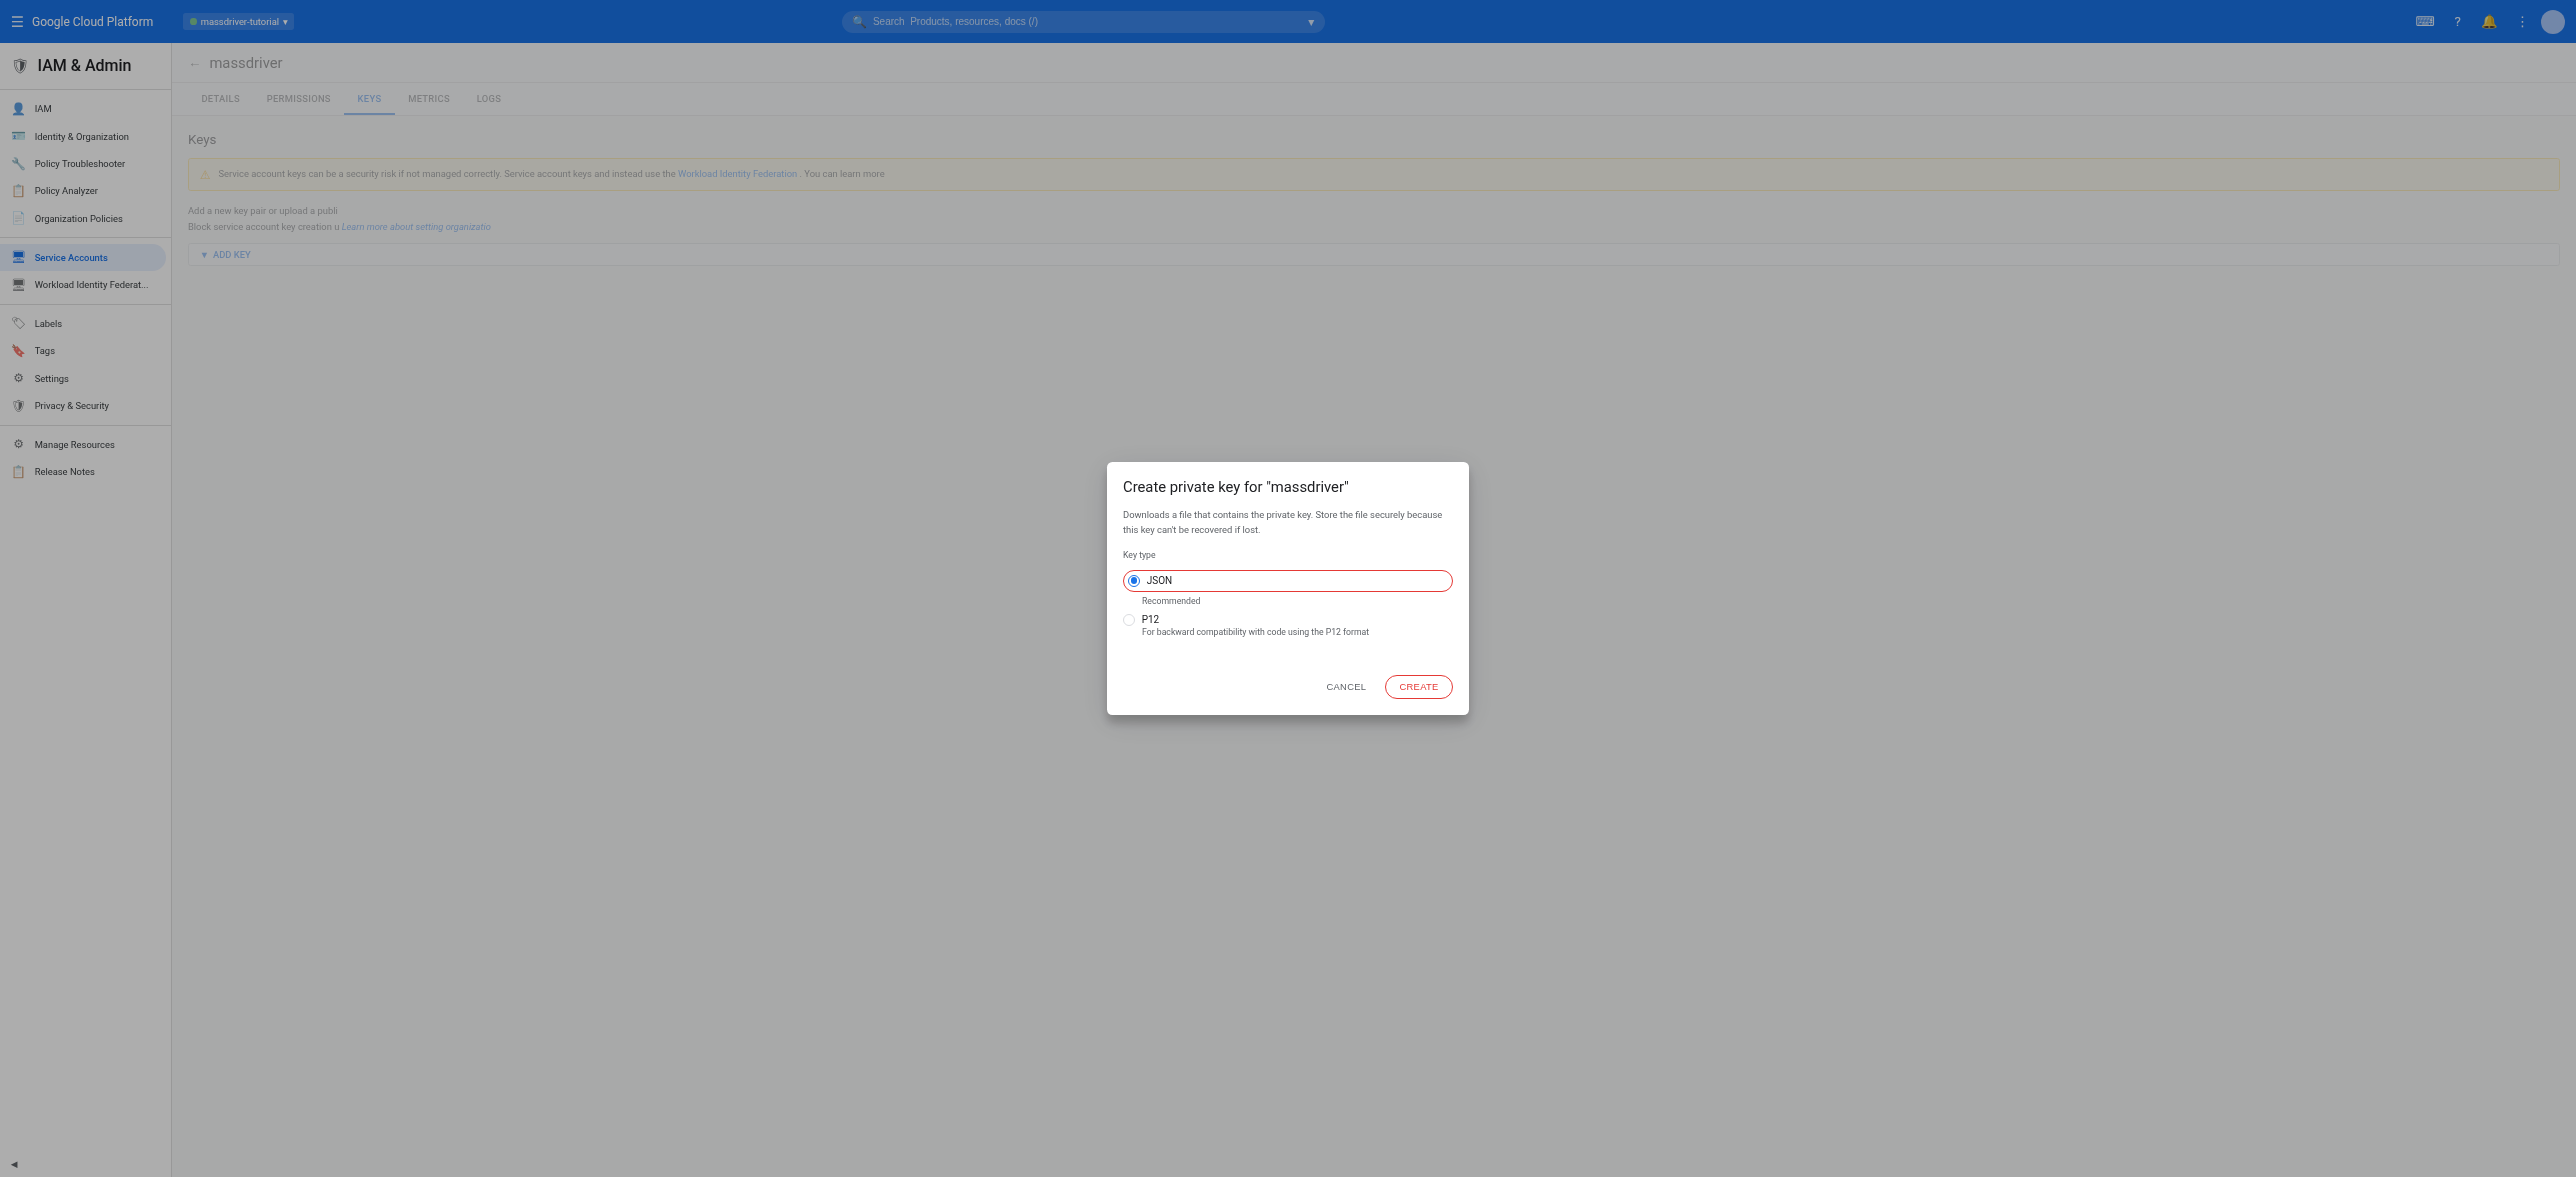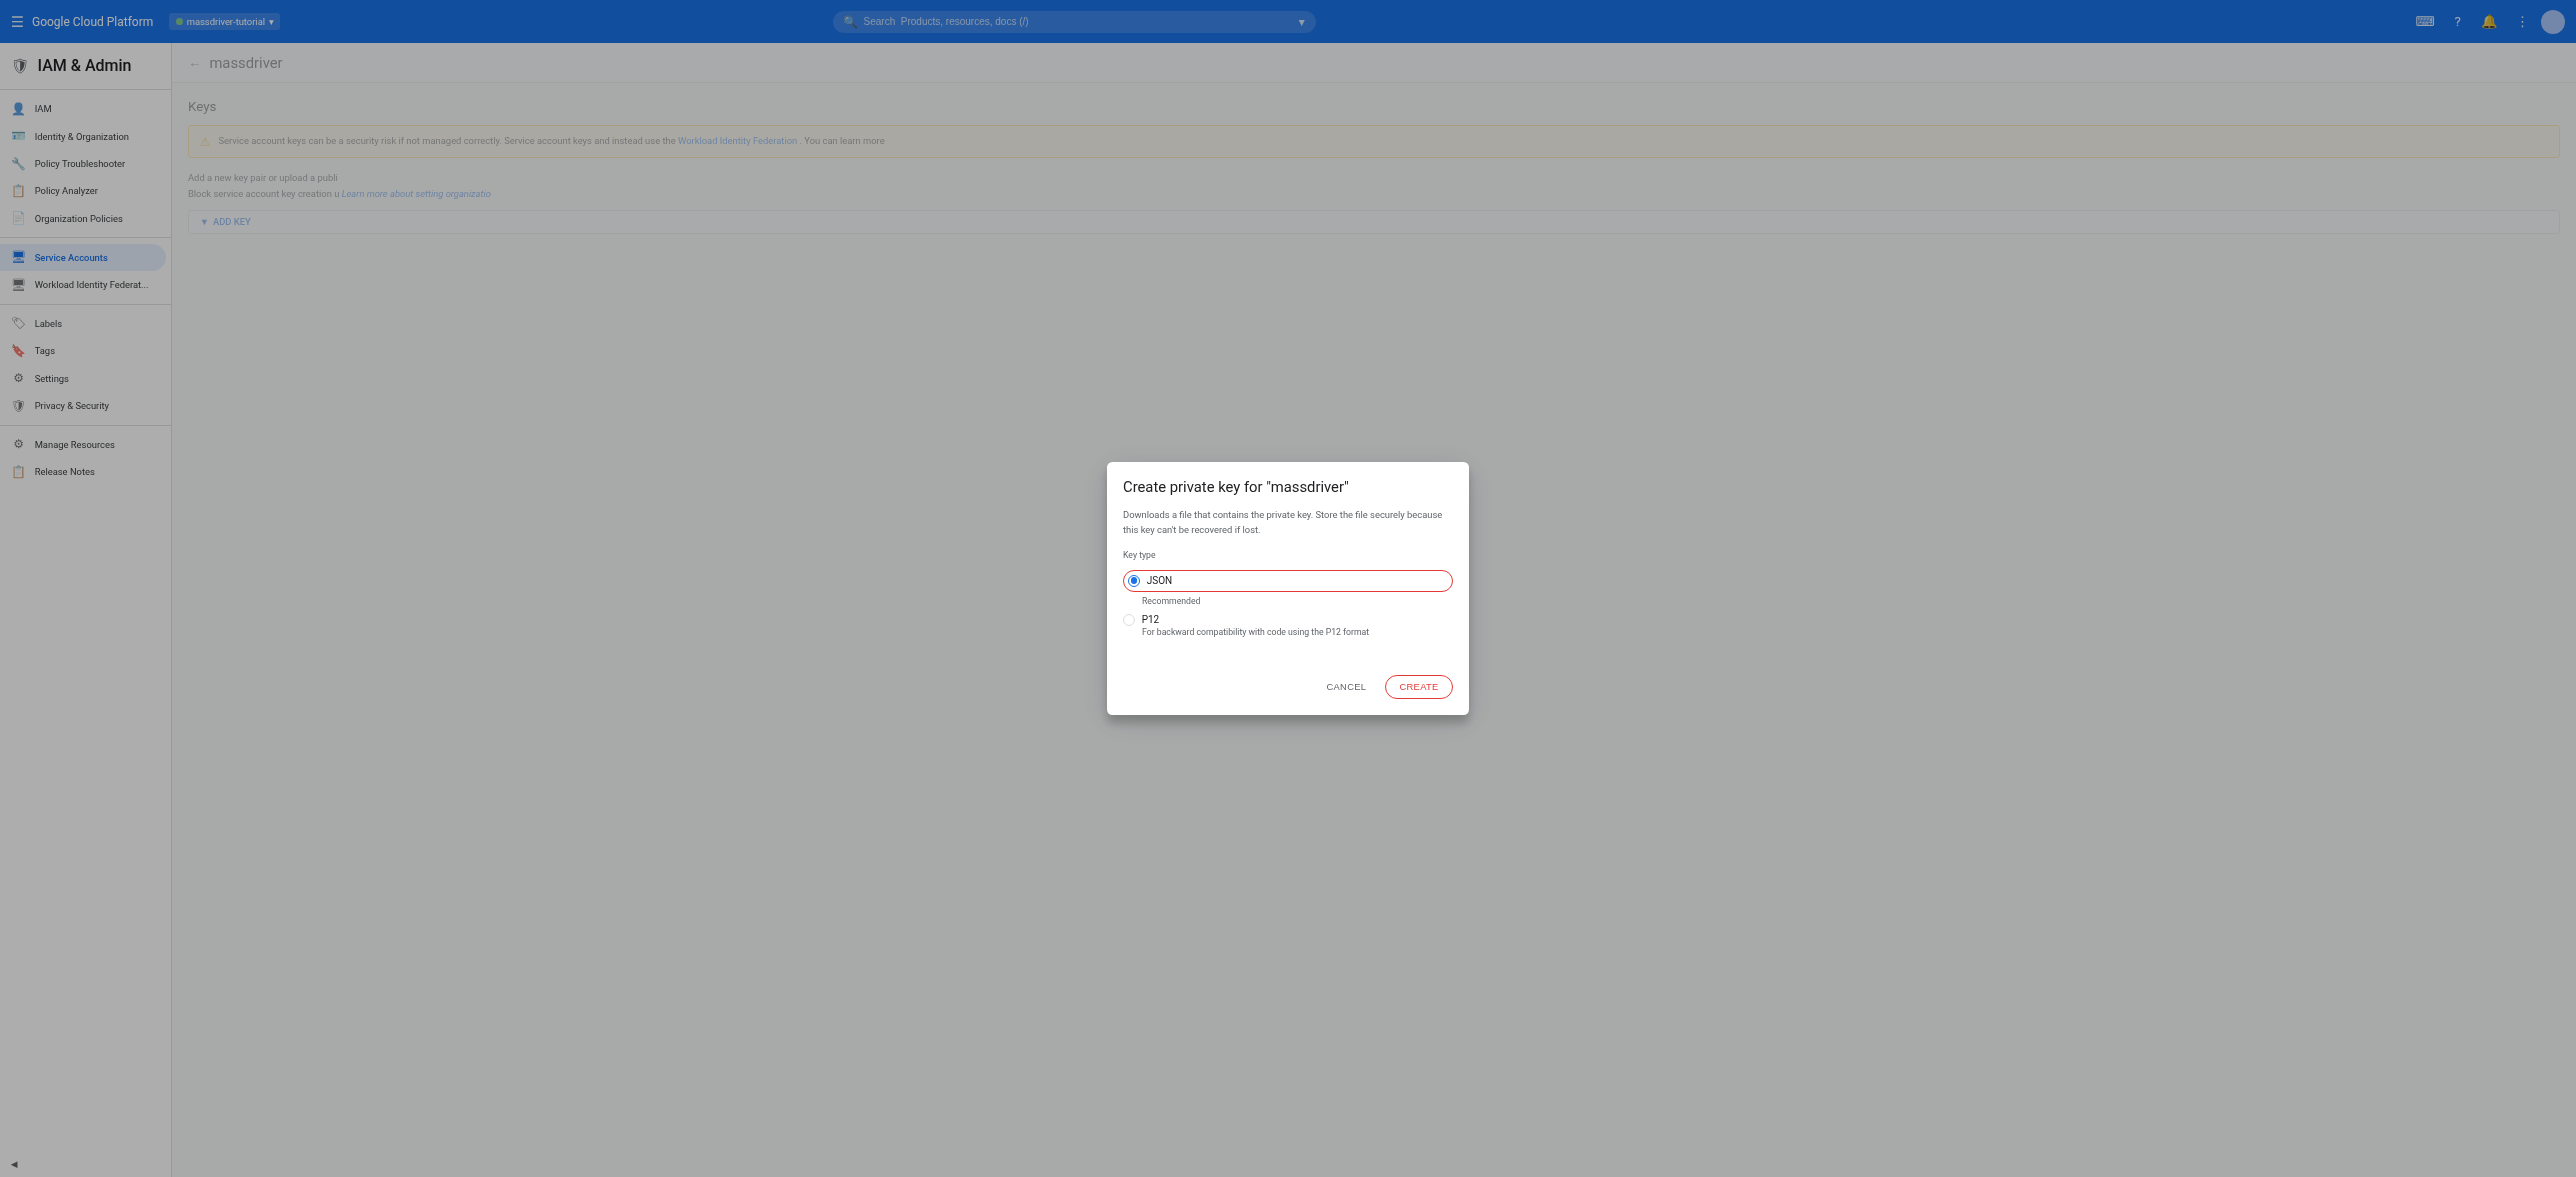--- a/index.html
+++ b/index.html
@@ -4,21 +4,21 @@
   <style>
     * { margin: 0; padding: 0; box-sizing: border-box; }
     body { font-family: 'Google Sans', Roboto, Arial, sans-serif; font-size: 9.4px; background: #f1f3f4; color: #202124; }
 
     
     .top-nav {
       display: flex; align-items: center; background: #1a73e8; color: white;
       height: 43px; padding: 0 10.7px; gap: 8px; position: relative; z-index: 100;
     }
     .top-nav .hamburger { font-size: 14.8px; cursor: pointer; opacity: 0.9; }
-    .top-nav .brand { font-size: 12px; font-weight: 400; white-space: nowrap; margin-right: 8px; }
+    .top-nav .brand { font-size: 12px; font-weight: 400; white-space: nowrap; margin-right: 22px; }
     .top-nav .project-selector {
       display: flex; align-items: center; gap: 4px; background: rgba(255,255,255,0.15);
       border-radius: 2.7px; padding: 2.7px 6.7px; cursor: pointer; font-size: 9.4px;
     }
     .top-nav .project-selector .dot { width: 6.7px; height: 6.7px; background: #81c995; border-radius: 50%; }
     .search-bar {
       flex: 1; max-width: 483px; margin: 0 auto;
       display: flex; align-items: center; background: rgba(255,255,255,0.15);
       border-radius: 16px; padding: 4px 10.7px; gap: 5.4px; cursor: text;
     }
@@ -268,20 +268,27 @@
   </aside>
 
   <div class="main-content">
     <div class="dimmed">
 
       <div class="page-header">
         <span class="back-btn">←</span>
         <span class="page-title">massdriver</span>
       </div>
 
+      <div class="tabs">
+        <div class="tab">DETAILS</div>
+        <div class="tab">PERMISSIONS</div>
+        <div class="tab active">KEYS</div>
+        <div class="tab">METRICS</div>
+        <div class="tab">LOGS</div>
+      </div>
 
       <div class="keys-section">
         <h2 class="keys-title">Keys</h2>
         <div class="warning-banner">
           <span class="warning-icon">⚠</span>
           <span class="warning-text">
             <span>Service account keys can be a security risk if not managed correctly. Service account keys and instead use the</span>
             <a href="#" style="color:#1a73e8; text-decoration:none;">Workload Identity Federation</a>
             <span>. You can learn more</span>
           </span>

